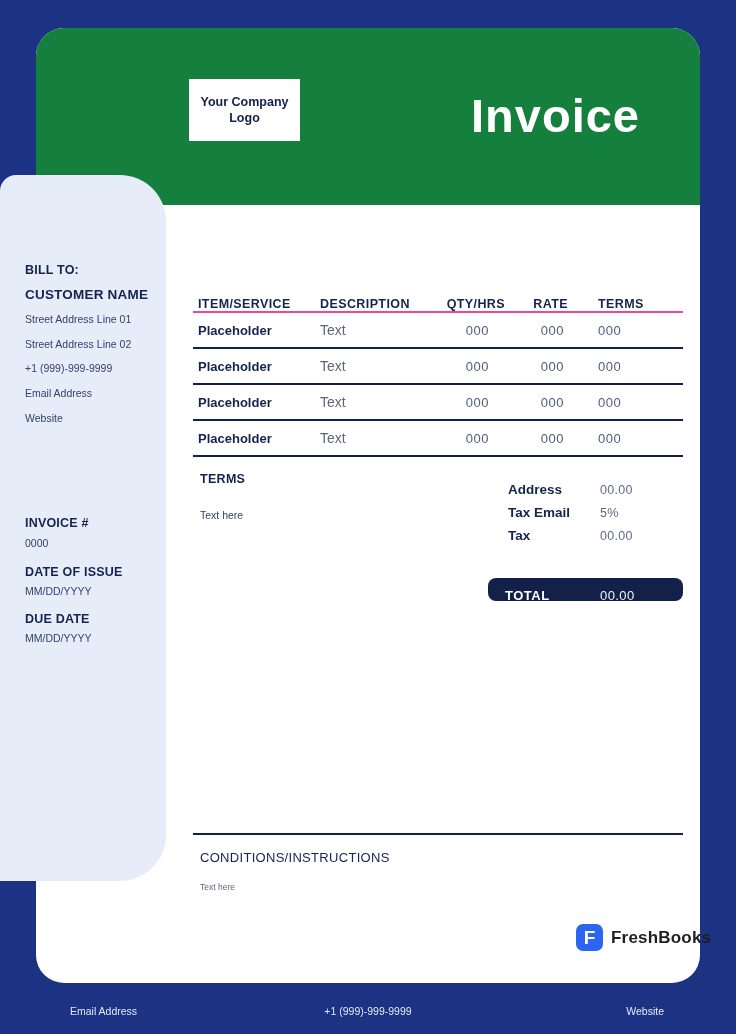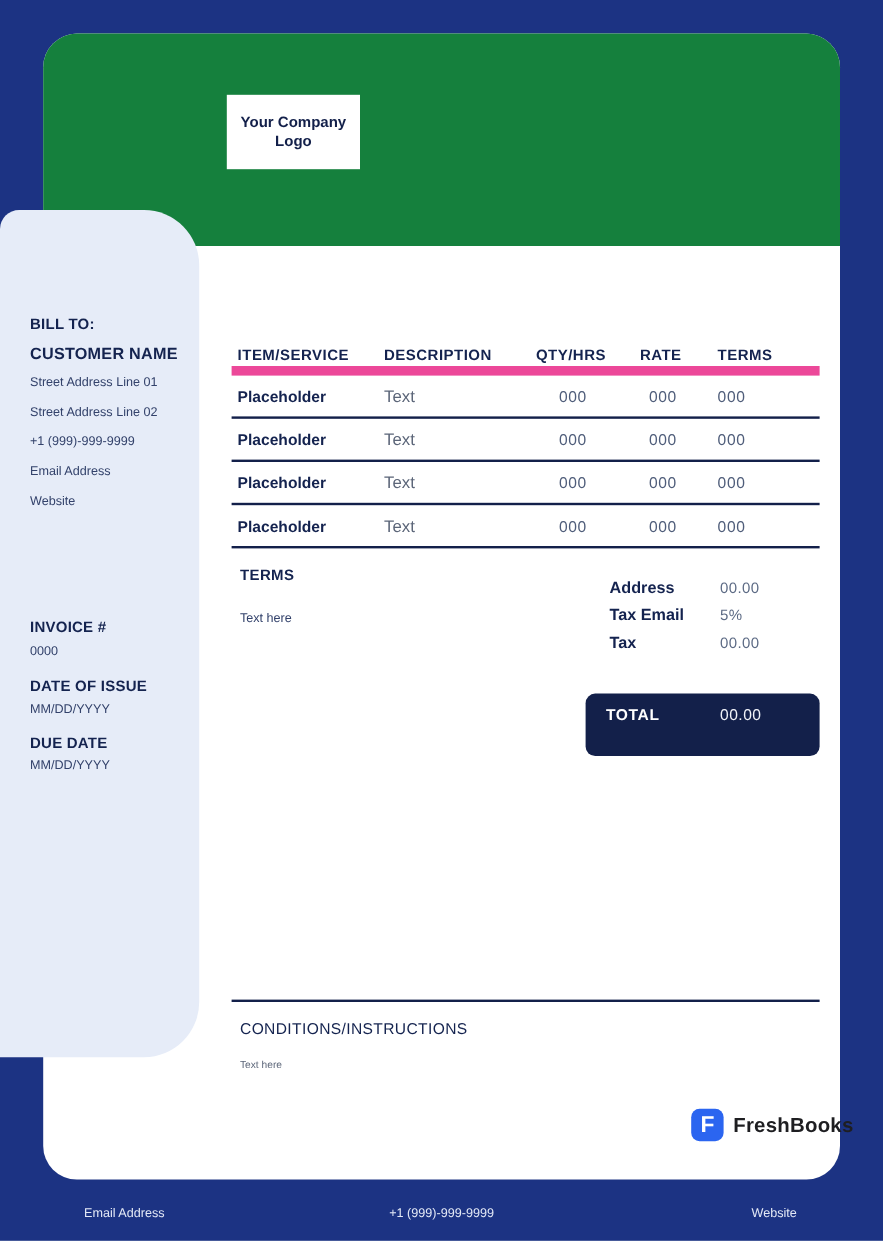--- a/index.html
+++ b/index.html
@@ -42,22 +42,22 @@
     border-radius:16px 46px 46px 0;
     z-index:2;
   }
   .sb { position:absolute; left:25px; white-space:nowrap; }
   .sb-label { font-size:12.5px; font-weight:700; color:#14234f; letter-spacing:0.2px; }
   .sb-name  { font-size:13.5px; font-weight:800; color:#14234f; letter-spacing:0.2px; }
   .sb-text  { font-size:10.5px; color:#33426b; }
   
   .inv-table { position:absolute; left:157px; top:258px; width:490px; }
   .t-head {
-    display:flex; align-items:center; height:27px;
-    border-bottom:8px solid #ec4899;
+    display:flex; align-items:flex-end; height:27px;
+    border-bottom:2px solid #ec4899;
     font-size:12.5px; font-weight:700; color:#14234f; letter-spacing:0.4px;
   }
   .t-row {
     display:flex; align-items:center; height:36px;
     border-bottom:2px solid #13204a;
   }
   .c1 { width:127px; padding-left:5px; }
   .c2 { width:123px; }
   .c3 { width:62px;  text-align:right; }
   .c4 { width:67px;  text-align:right; }
@@ -70,21 +70,21 @@
   .num  { font-size:13px; color:#4f5d7a; letter-spacing:0.5px; }
   
   .terms-label { position:absolute; left:164px; top:444px; font-size:12.5px; font-weight:700; color:#14234f; letter-spacing:0.3px; }
   .terms-text  { position:absolute; left:164px; top:481px; font-size:10.5px; color:#33426b; }
   .totals { position:absolute; left:472px; top:450px; width:178px; }
   .tot-row { display:flex; align-items:center; height:23px; }
   .tot-label { width:92px; font-size:13.5px; font-weight:800; color:#14234f; }
   .tot-value { font-size:12.5px; color:#5d6b85; letter-spacing:0.3px; }
   .total-bar {
     position:absolute; left:452px; top:550px;
-    width:195px; height:52px;
+    width:195px; height:23px;
     background:#13204a; border-radius:8px;
   }
   .total-bar-label { position:absolute; left:17px; top:10px; font-size:13px; font-weight:700; color:#ffffff; letter-spacing:0.5px; }
   .total-bar-value { position:absolute; left:112px; top:10px; font-size:13px; color:#f0f2f8; letter-spacing:0.4px; }
   
   .divider { position:absolute; left:157px; top:805px; width:490px; height:2px; background:#13204a; }
   .conditions-label { position:absolute; left:164px; top:822px; font-size:13px; font-weight:400; color:#14234f; letter-spacing:0.3px; }
   .conditions-text  { position:absolute; left:164px; top:854px; font-size:8.5px; color:#5c6679; }
   
   .brand { position:absolute; left:540px; top:896px; display:flex; align-items:center; gap:8px; }
@@ -104,20 +104,21 @@
 </style>
 </head>
 <body>
 
 <div class="page">
 
   <div class="header">
     <div class="logo-box">
       <span>Your Company Logo</span>
     </div>
+    <div class="invoice-title">Invoice</div>
   </div>
 
   <div class="inv-table">
     <div class="t-head">
       <div class="c1">ITEM/SERVICE</div>
       <div class="c2">DESCRIPTION</div>
       <div class="c3">QTY/HRS</div>
       <div class="c4">RATE</div>
       <div class="c5">TERMS</div>
     </div>

